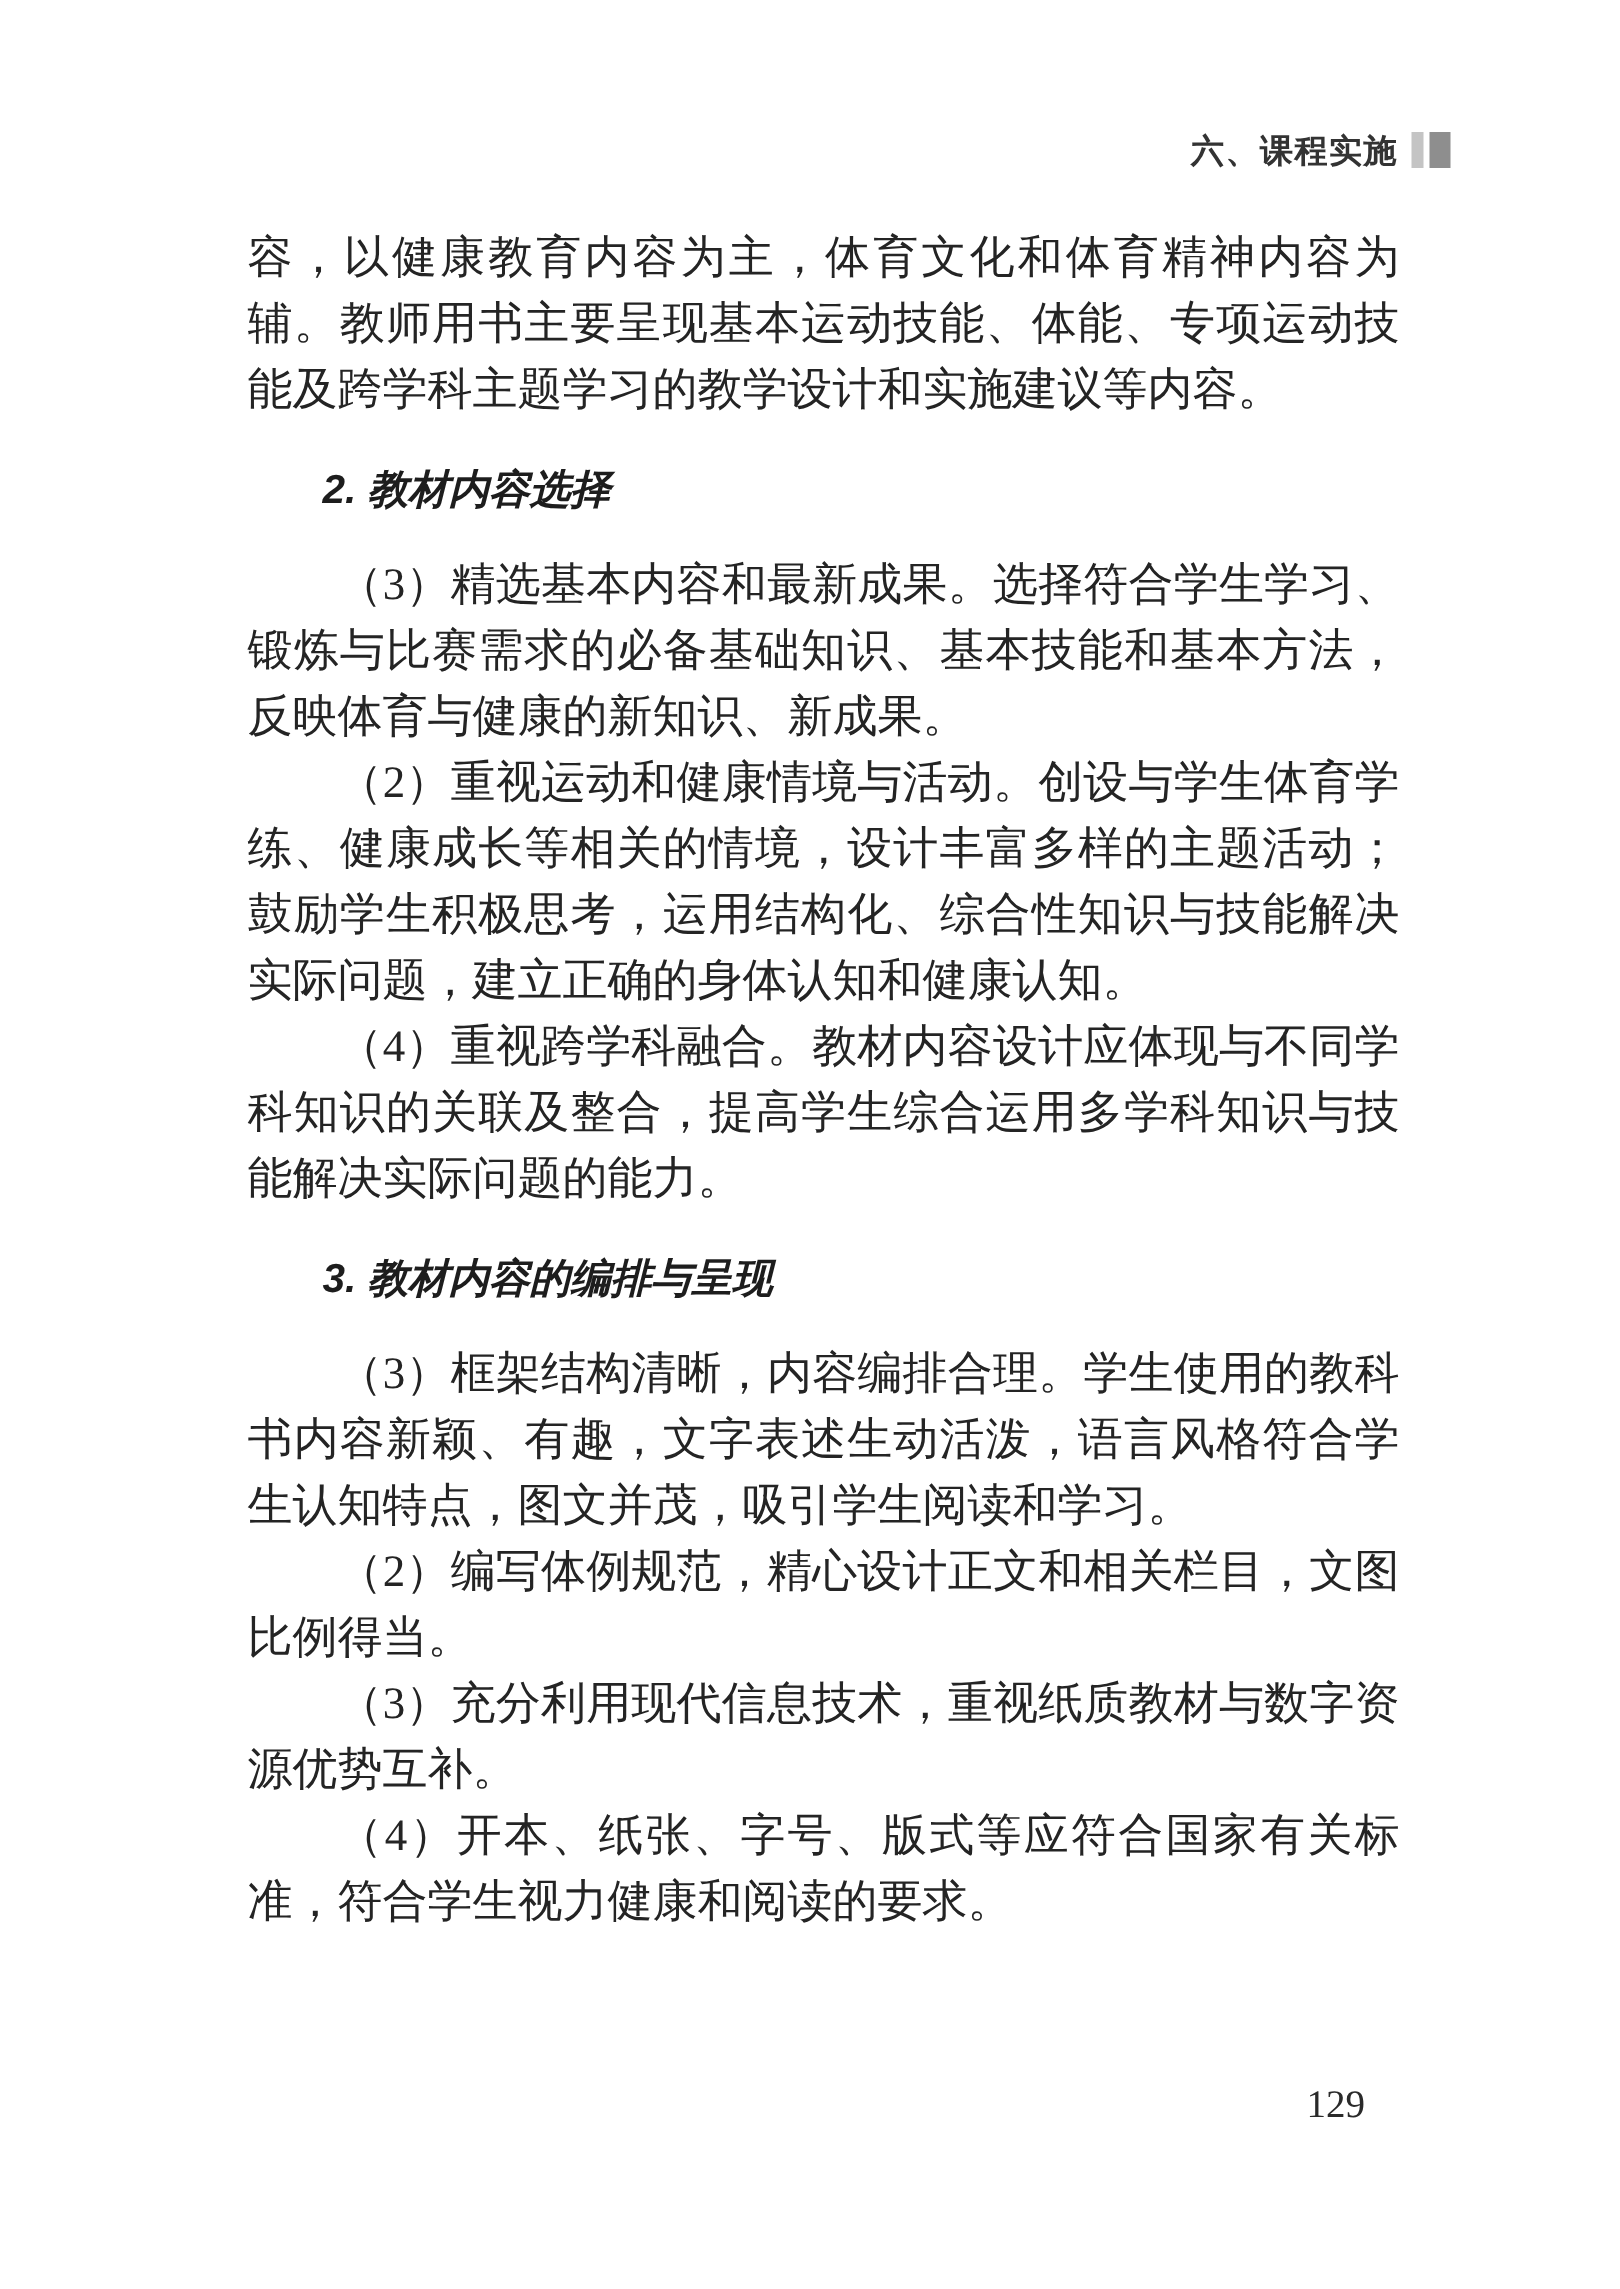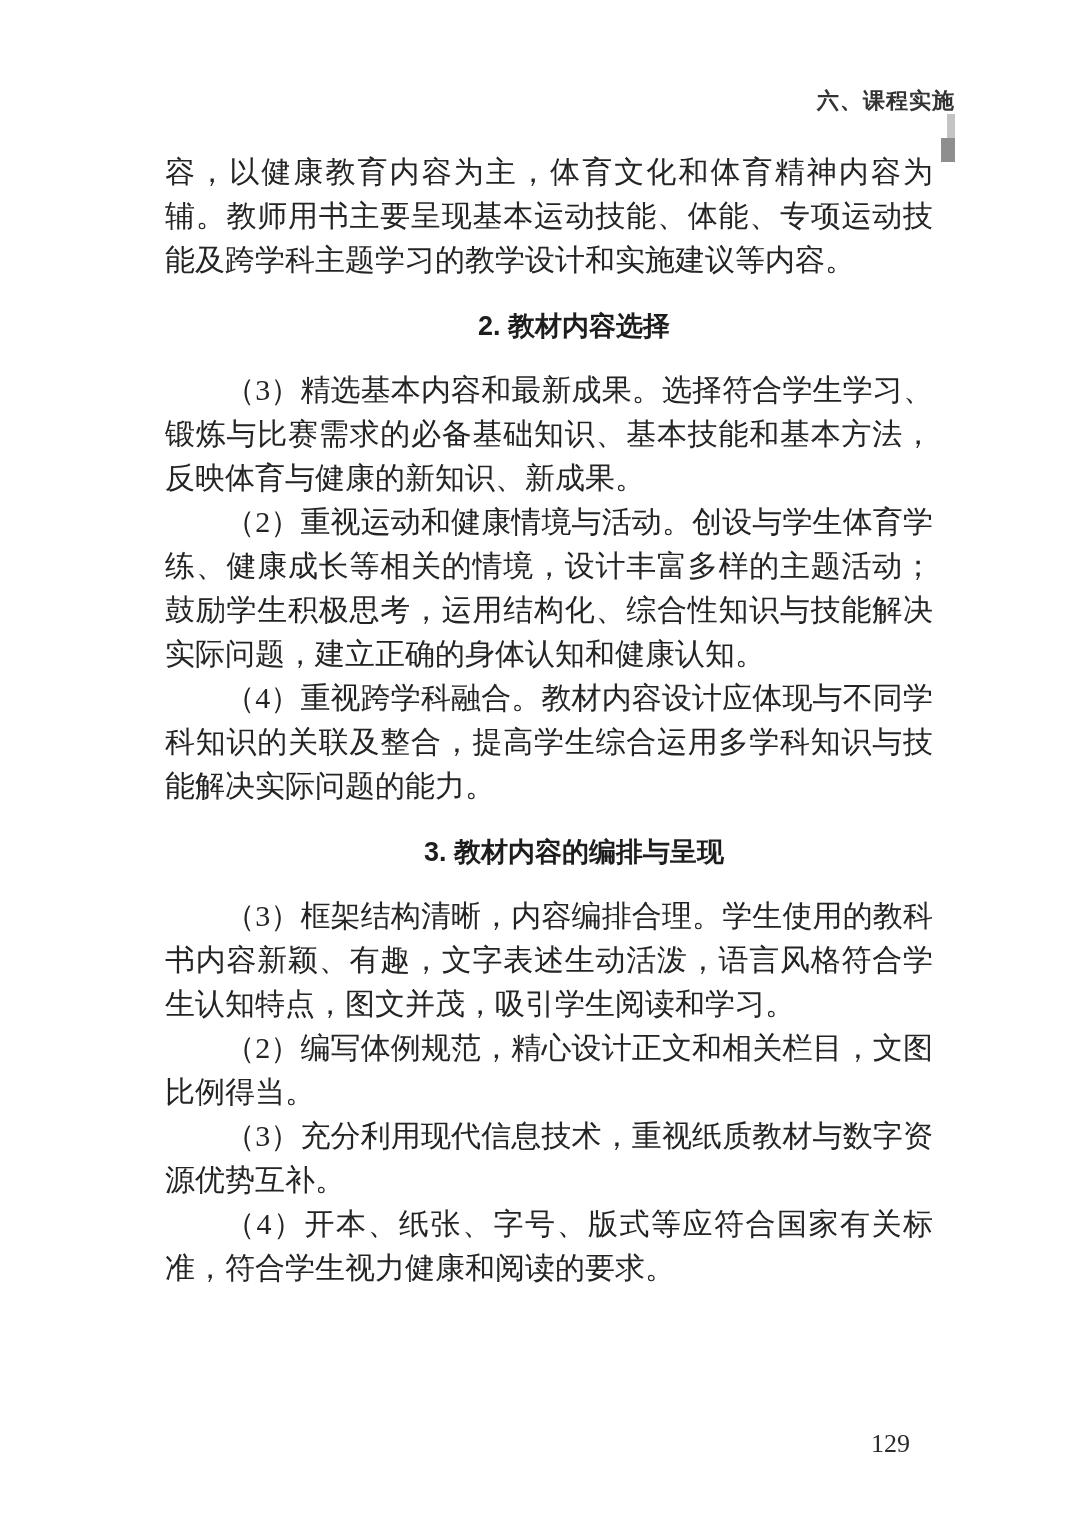--- a/index.html
+++ b/index.html
@@ -11,24 +11,23 @@
     background: #ffffff;
     color: #242424;
     font-family: "Liberation Serif", "DejaVu Serif", serif;
     overflow: hidden;
   }
 
   
   .page-header {
     position: absolute;
     top: 88px;
-    right: 125px;
+    right: 113px;
     display: flex;
-    align-items: flex-end;
-    flex-direction: column;
+    align-items: flex-start;
   }
   .header-title {
     font-family: "Liberation Sans", "DejaVu Sans", sans-serif;
     font-weight: bold;
     font-size: 22px;
     line-height: 26px;
     color: #333333;
     letter-spacing: 1px;
   }
   .header-bar { display: inline-block; height: 24px; }
@@ -53,33 +52,33 @@
   .para.continuation { text-indent: 0; }
 
   .section-heading {
     font-family: "Liberation Sans", "DejaVu Sans", sans-serif;
     font-weight: bold;
     font-size: 27px;
     line-height: 44px;
     margin: 22px 0 20px 0;
     padding-left: 50px;
     color: #1d1d1d;
-    text-align: center;
+    text-align: left;
+    font-style: italic;
   }
 
   
   .page-number {
     position: absolute;
     top: 1388px;
     right: 170px;
     font-family: "Liberation Serif", "DejaVu Serif", serif;
     font-size: 26px;
     line-height: 30px;
     color: #2a2a2a;
-    margin-top: 41px;
   }
 </style>
 </head>
 <body>
 
 <div class="page">
 
   <header class="page-header">
     <span class="header-title">六、课程实施</span>
     <span class="header-bar light"></span>

